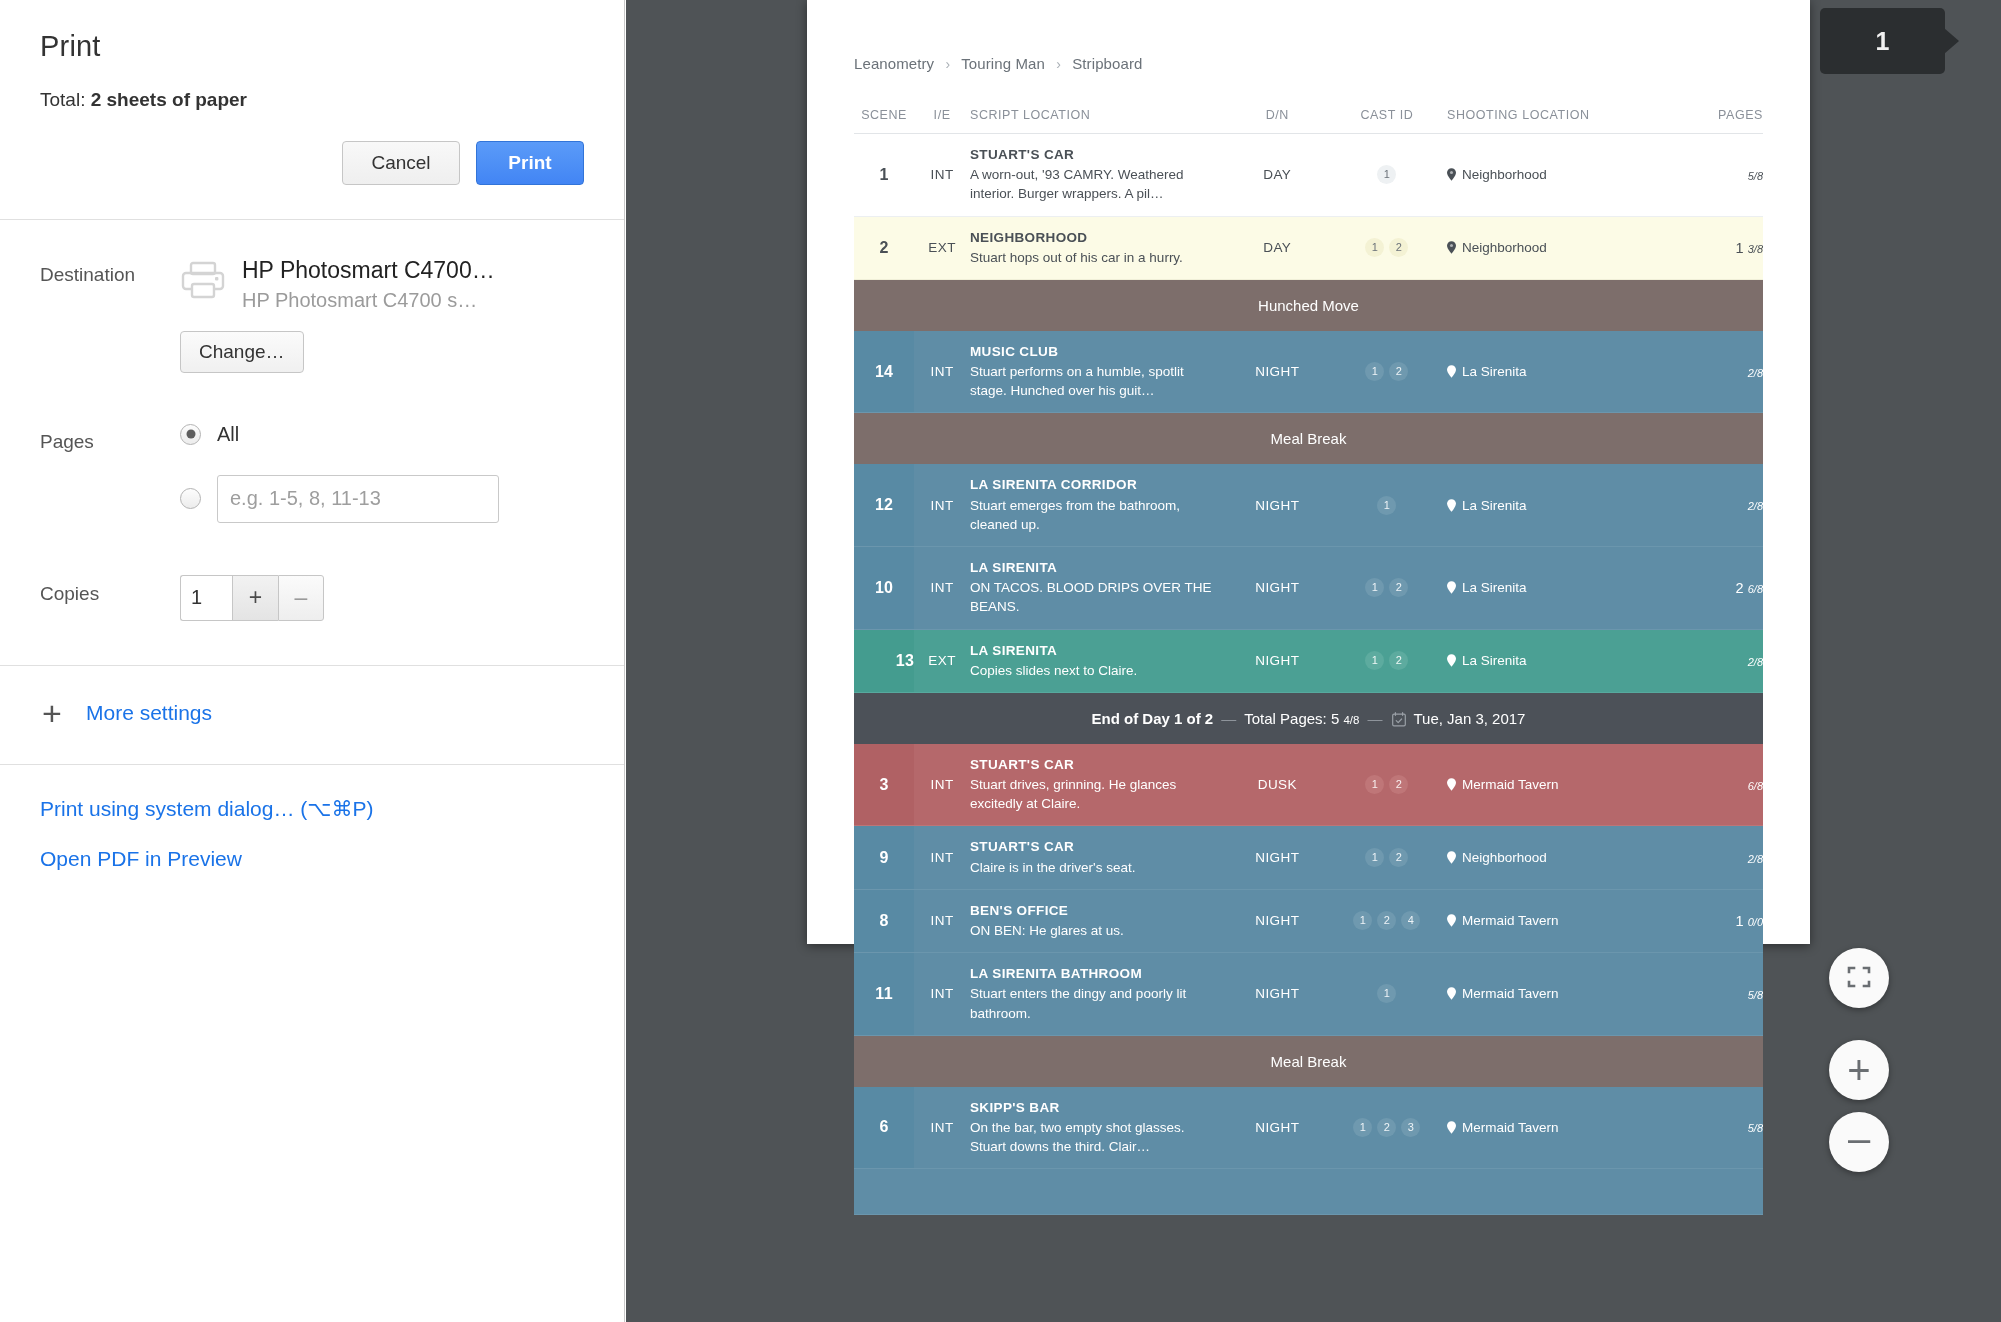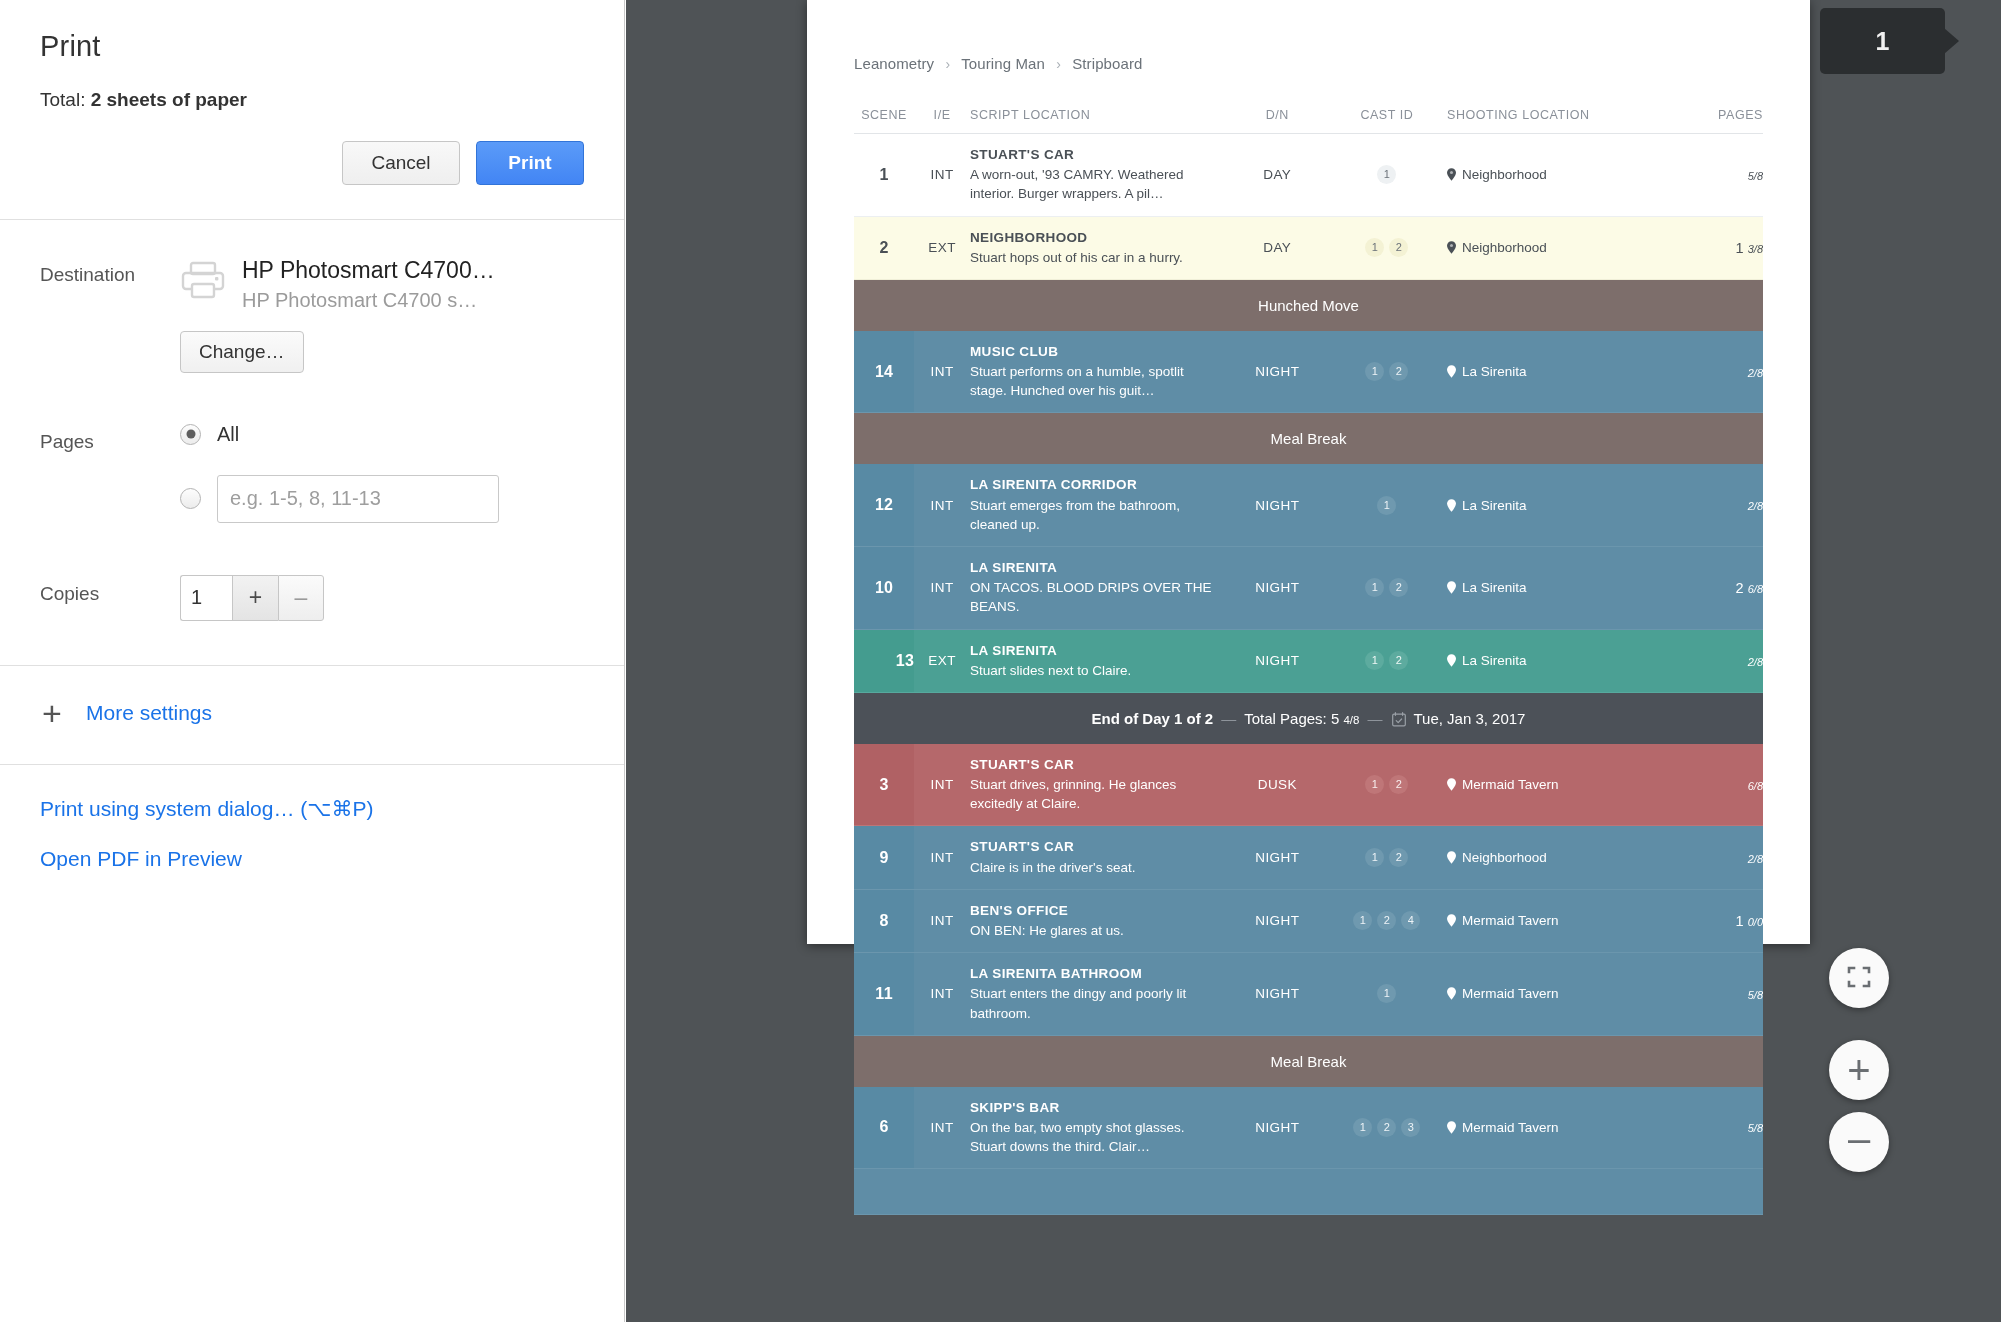--- a/index.html
+++ b/index.html
@@ -483,21 +483,21 @@
                       <path d="M5 0C2.24 0 0 2.2 0 4.9 0 8.5 5 14 5 14s5-5.5 5-9.1C10 2.2 7.76 0 5 0z" fill="currentColor"></path>
                       <circle cx="5" cy="4.8" r="1.7" fill="#fff" fill-opacity=".55"></circle>
                     </svg></span>La Sirenita</td>
                 <td class="c-pages">2 <span class="pg-frac">6/8</span></td>
               </tr>
               <tr class="sb-row r-teal">
                 <td class="c-scene">13</td>
                 <td class="c-ie">EXT</td>
                 <td class="c-script">
                   <div class="scr-title">LA SIRENITA</div>
-                  <div class="scr-desc">Stuart slides next to Claire.</div>
+                  <div class="scr-desc">Copies slides next to Claire.</div>
                 </td>
                 <td class="c-dn">NIGHT</td>
                 <td class="c-cast">
                   <span class="cast-badges">
                     <span class="cast-badge">1</span>
                     <span class="cast-badge">2</span>
                   </span>
                 </td>
                 <td class="c-shoot"><span><svg class="pin" viewBox="0 0 10 14" aria-hidden="true">
                       <path d="M5 0C2.24 0 0 2.2 0 4.9 0 8.5 5 14 5 14s5-5.5 5-9.1C10 2.2 7.76 0 5 0z" fill="currentColor"></path>

